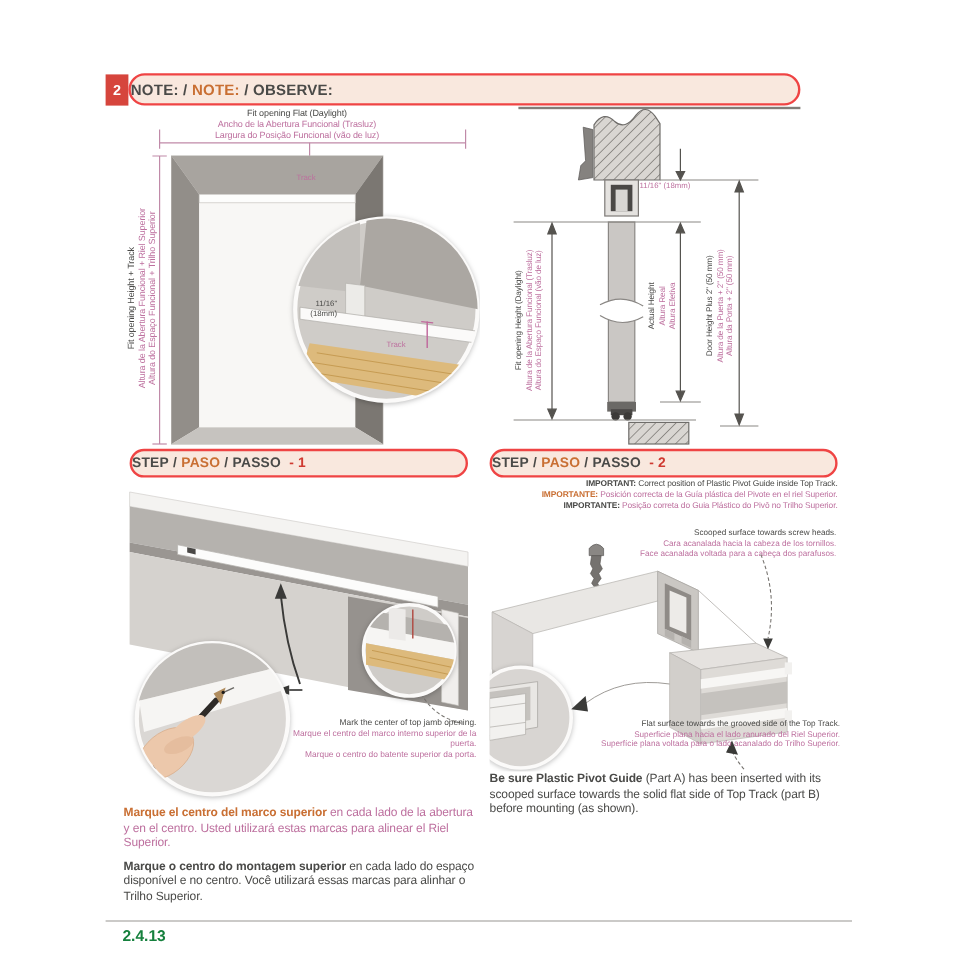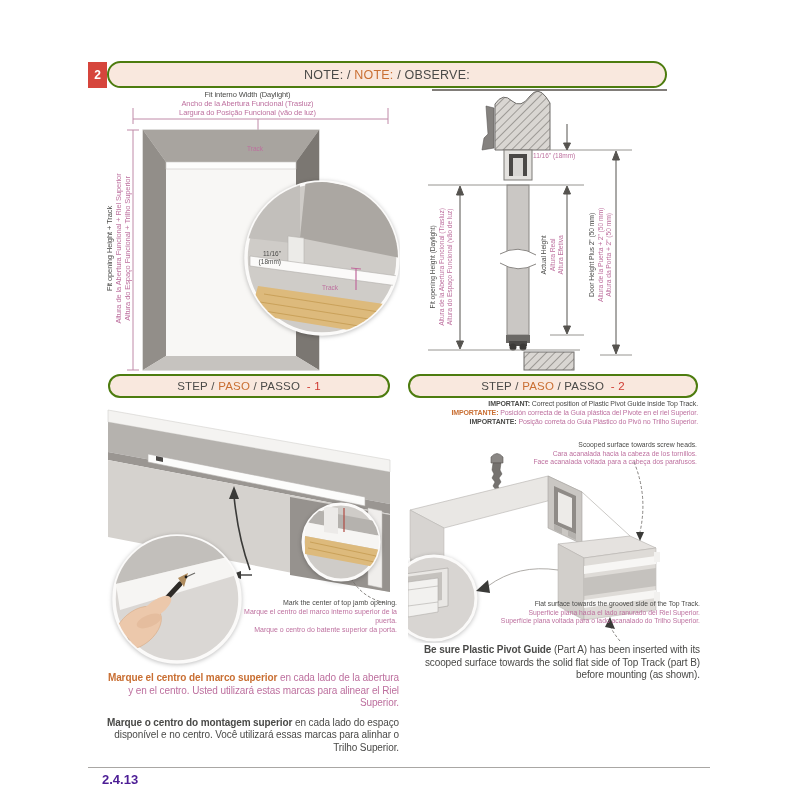--- a/index.html
+++ b/index.html
@@ -6,57 +6,57 @@
   body{
     width:800px;height:800px;position:relative;background:#ffffff;
     font-family:"Liberation Sans", sans-serif;color:#4a4a48;
     -webkit-font-smoothing:antialiased;
   }
   .abs{position:absolute;}
   .t-dark{color:#4a4a48;}
   .t-pink{color:#bd6f9e;}
   .t-orange{color:#c96f33;}
   .t-red{color:#cf3a31;}
-  .t-teal{color:#4c1d95;}
+  .t-teal{color:#15803d;}
   .lbl{font-size:7.5px;line-height:9px;letter-spacing:-0.1px;}
   .lbl-xs{font-size:6.8px;line-height:8.6px;letter-spacing:-0.1px;}
   .pill{
-    box-sizing:border-box;border:2px solid #4d7c0f;border-radius:14px;
-    background:#f9e8de;display:flex;align-items:center;justify-content:center;
-    font-weight:normal;letter-spacing:0.2px;
+    box-sizing:border-box;border:2px solid #ef4444;border-radius:14px;
+    background:#f9e8de;display:flex;align-items:center;
+    font-weight:bold;letter-spacing:0.2px;
   }
   .pill span{white-space:pre;}
   .tab{
     background:#d6453c;color:#ffffff;font-weight:bold;font-size:12px;
     display:flex;align-items:center;justify-content:center;
   }
   .vlabel{position:absolute;text-align:center;transform:rotate(-90deg);}
   .cap{text-align:right;}
-  .body-text p{margin:0 0 7px 0;font-size:10px;line-height:12.5px;letter-spacing:-0.1px;text-align:right;}
+  .body-text p{margin:0 0 7px 0;font-size:10px;line-height:12.5px;letter-spacing:-0.1px;}
   .body-text b{font-weight:bold;}
   .ring{filter:drop-shadow(0 1px 2px rgba(0,0,0,0.25));}
 </style>
 </head>
 <body>
 
 <div class="abs tab" style="left:88px;top:62px;width:19px;height:26px;">2</div>
 
 <div class="abs pill" style="left:107px;top:61px;width:560px;height:27px;font-size:12.5px;">
   <span class="t-dark">NOTE:</span>
     <span class="t-dark"> / </span>
     <span class="t-orange">NOTE:</span>
     <span class="t-dark"> / </span>
     <span class="t-dark">OBSERVE:</span>
 </div>
 <div class="abs" style="left:432px;top:89px;width:235px;height:2px;background:#817d79;"></div>
 
 <div class="abs" style="left:100px;top:88px;width:300px;height:292px;">
 
   <div class="abs lbl" style="left:30px;top:2px;width:235px;text-align:center;">
-    <div class="t-dark">Fit interno Width (Daylight)</div>
+    <div class="t-dark">Fit opening Flat (Daylight)</div>
     <div class="t-pink">Ancho de la Abertura Funcional (Trasluz)</div>
     <div class="t-pink">Largura do Posição Funcional (vão de luz)</div>
   </div>
 
   <div class="vlabel lbl" style="left:-112px;top:147px;width:260px;">
     <div class="t-dark">Fit opening Height + Track</div>
     <div class="t-pink">Altura de la Abertura Funcional + Riel Superior</div>
     <div class="t-pink">Altura do Espaço Funcional + Trilho Superior</div>
   </div>
 

